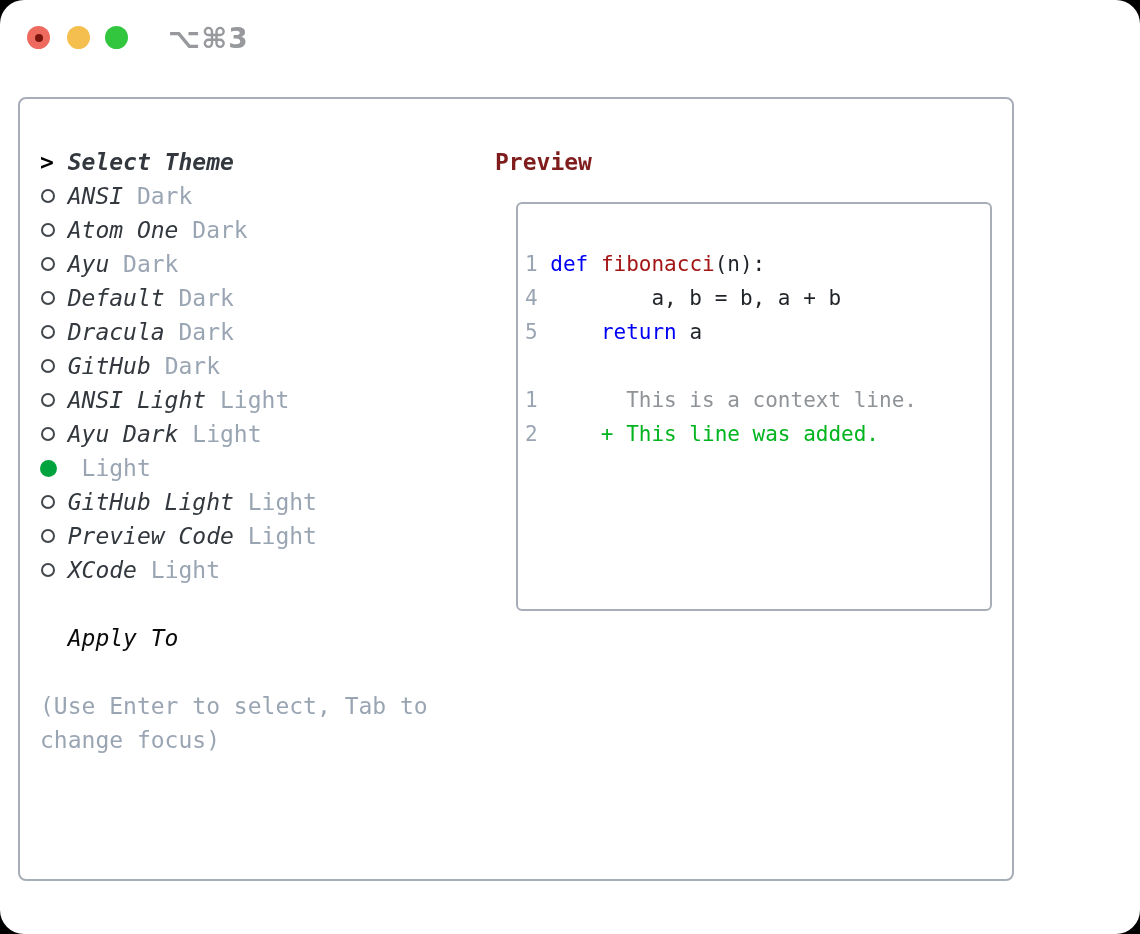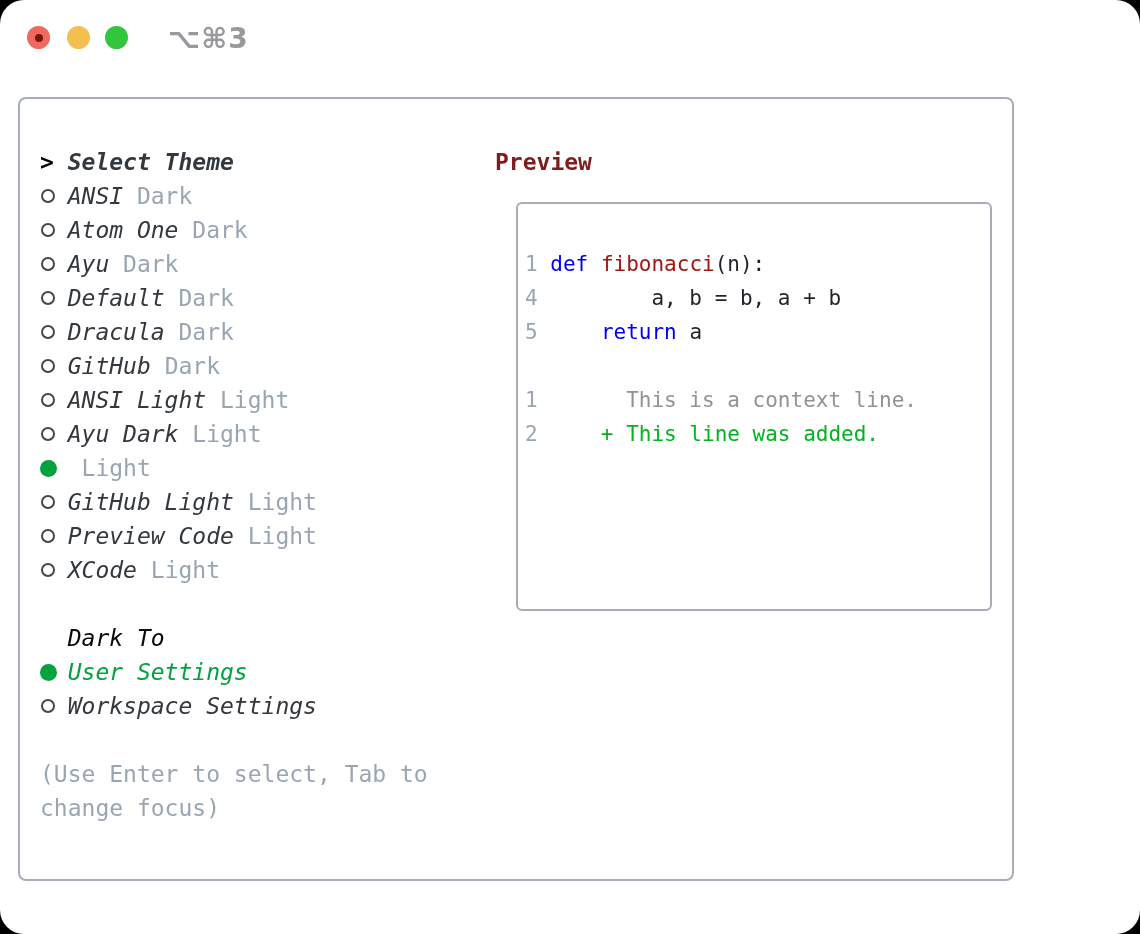--- a/index.html
+++ b/index.html
@@ -106,27 +106,23 @@
           <div class="row selected"><span class="marker"><span class="circle filled"></span></span><span class="variant"> Light</span></div>
           <div class="row"><span class="marker"><span class="circle"></span></span><span class="label">GitHub Light</span><span class="variant"> Light</span></div>
           <div class="row"><span class="marker"><span class="circle"></span></span><span class="label">Preview Code</span><span class="variant"> Light</span></div>
           <div class="row"><span class="marker"><span class="circle"></span></span><span class="label">XCode</span><span class="variant"> Light</span></div>
         </div>
 
       <div class="row blank"></div>
 
       <div class="row">
         <span class="marker"></span>
-        <span class="label apply-title">Dark To</span>
+        <span class="label apply-title">Apply To</span>
       </div>
 
-      <div id="apply-list">
-          <div class="row selected"><span class="marker"><span class="circle filled"></span></span><span class="label">User Settings</span></div>
-          <div class="row"><span class="marker"><span class="circle"></span></span><span class="label">Workspace Settings</span></div>
-        </div>
 
       <div class="row blank"></div>
 
       <div class="row hint">(Use Enter to select, Tab to</div>
       <div class="row hint">change focus)</div>
     </div>
 
     <div class="preview-title">Preview</div>
 
     <div class="preview-box">

